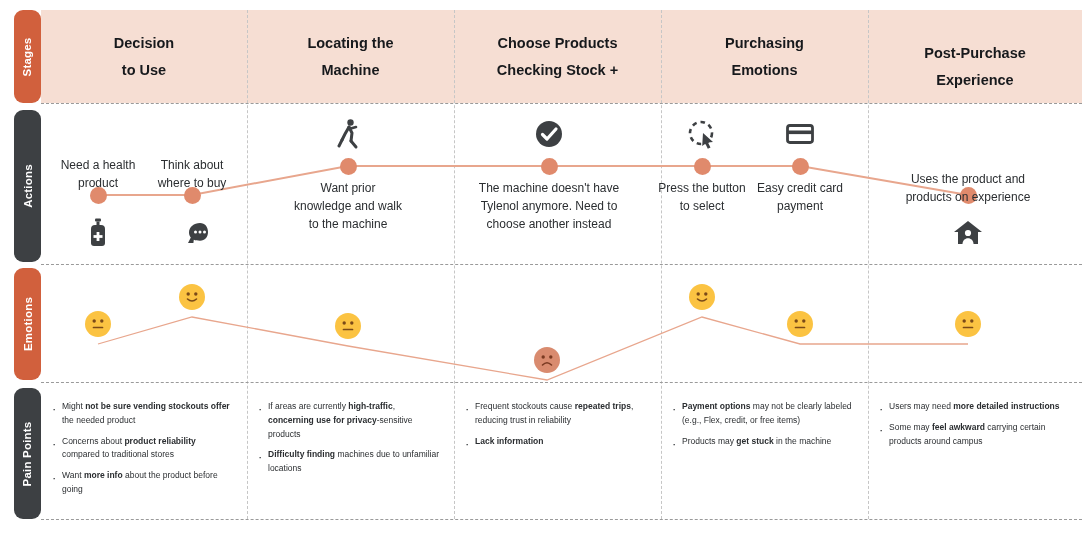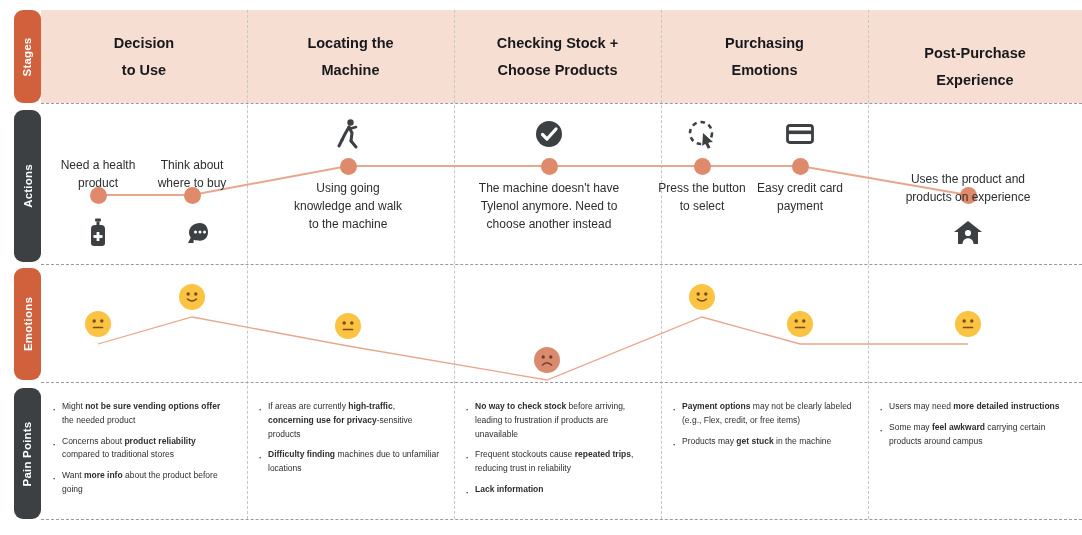--- a/index.html
+++ b/index.html
@@ -178,22 +178,22 @@
   <div id="stage-cells">
       <div class="stage-cell" style="left: 41px; width: 206px; top: 10px;">
         <div>Decision</div>
         <div>to Use</div>
       </div>
       <div class="stage-cell" style="left: 247px; width: 207px; top: 10px;">
         <div>Locating the</div>
         <div>Machine</div>
       </div>
       <div class="stage-cell" style="left: 454px; width: 207px; top: 10px;">
+        <div>Choose Products</div>
         <div>Checking Stock +</div>
-        <div>Choose Products</div>
       </div>
       <div class="stage-cell" style="left: 661px; width: 207px; top: 10px;">
         <div>Purchasing</div>
         <div>Emotions</div>
       </div>
       <div class="stage-cell" style="left: 868px; width: 214px; top: 20px;">
         <div>Post-Purchase</div>
         <div>Experience</div>
       </div>
     </div>
@@ -233,21 +233,21 @@
           <div class="action-label">where to buy</div>
         </div>
         <div class="action-icon" style="left: 151px; top: 107px;"><svg viewBox="0 0 32 32" width="32" height="32">
             <path d="M24 6c-6 0-11 4-11 9.5 0 2 .7 3.6 1.8 5L12 26h5.4l.4-3.2c1.7.6 3.6.9 6.2.9 5 0 8-3.4 8-8.6C32 9.8 29 6 24 6z" fill="#3d4043"></path>
             <circle cx="19.5" cy="15" r="1.5" fill="#fff"></circle>
             <circle cx="24" cy="15" r="1.5" fill="#fff"></circle>
             <circle cx="28.5" cy="15" r="1.5" fill="#fff"></circle>
           </svg></div>
         <div class="node-dot" style="left: 307px; top: 56px;"></div>
         <div class="action-node" style="left: 307px; top: 69px;">
-          <div class="action-label">Using going</div>
+          <div class="action-label">Want prior</div>
           <div class="action-label">knowledge and walk</div>
           <div class="action-label">to the machine</div>
         </div>
         <div class="action-icon" style="left: 307px; top: 8px;"><svg viewBox="0 0 32 32" width="32" height="32">
             <circle cx="18.5" cy="4.5" r="3.2" fill="#3d4043"></circle>
             <path d="M17 9 L13 16 L10 22" stroke="#3d4043" stroke-width="3" fill="none" stroke-linecap="round"></path>
             <path d="M17 9 L20 15 L19 23" stroke="#3d4043" stroke-width="3" fill="none" stroke-linecap="round"></path>
             <path d="M19 23 L24 29" stroke="#3d4043" stroke-width="3" fill="none" stroke-linecap="round"></path>
             <path d="M10 22 L7 28" stroke="#3d4043" stroke-width="3" fill="none" stroke-linecap="round"></path>
             <path d="M17 11 L24 9" stroke="#3d4043" stroke-width="2.6" fill="none" stroke-linecap="round"></path>
@@ -339,30 +339,29 @@
             <circle cx="9.2" cy="10" r="1.7" fill="#7a4a18"></circle>
             <circle cx="16.8" cy="10" r="1.7" fill="#7a4a18"></circle>
             <line x1="8.5" y1="16.5" x2="17.5" y2="16.5" stroke="#7a4a18" stroke-width="1.7" stroke-linecap="round"></line>
           </svg></div>
       </div>
   </div>
 
   <div id="pains-row">
     <div id="pain-cells">
         <div class="pain-cell" style="left: 0px; width: 206px;">
-          <div class="pain-item"><span>Might </span><b>not be sure vending options offer</b><span> the needed product</span></div>
+          <div class="pain-item"><span>Might </span><b>not be sure vending stockouts offer</b><span> the needed product</span></div>
           <div class="pain-item"><span>Concerns about </span><b>product reliability</b><span> compared to traditional stores</span></div>
           <div class="pain-item"><span>Want </span><b>more info</b><span> about the product before going</span></div>
         </div>
         <div class="pain-cell" style="left: 206px; width: 207px;">
           <div class="pain-item"><span>If areas are currently </span><b>high-traffic</b><span>, </span><b>concerning use for privacy</b><span>-sensitive products</span></div>
           <div class="pain-item"><b>Difficulty finding</b><span> machines due to unfamiliar locations</span></div>
         </div>
         <div class="pain-cell" style="left: 413px; width: 207px;">
-          <div class="pain-item"><b>No way to check stock</b><span> before arriving, leading to frustration if products are unavailable</span></div>
           <div class="pain-item"><span>Frequent stockouts cause </span><b>repeated trips</b><span>, reducing trust in reliability</span></div>
           <div class="pain-item"><b>Lack information</b></div>
         </div>
         <div class="pain-cell" style="left: 620px; width: 207px;">
           <div class="pain-item"><b>Payment options</b><span> may not be clearly labeled (e.g., Flex, credit, or free items)</span></div>
           <div class="pain-item"><span>Products may </span><b>get stuck</b><span> in the machine</span></div>
         </div>
         <div class="pain-cell" style="left: 827px; width: 214px;">
           <div class="pain-item"><span>Users may need </span><b>more detailed instructions</b></div>
           <div class="pain-item"><span>Some may </span><b>feel awkward</b><span> carrying certain products around campus</span></div>

